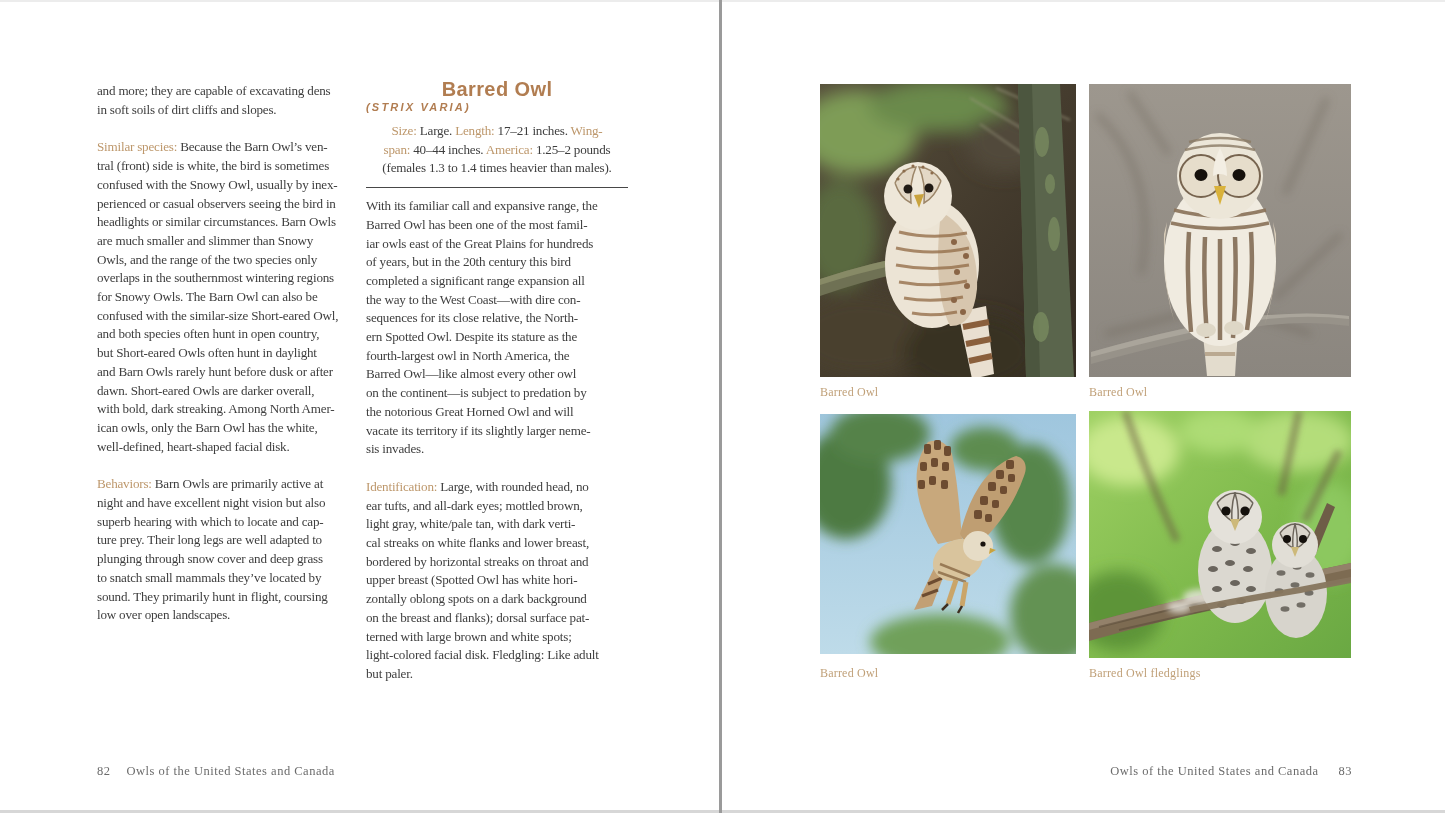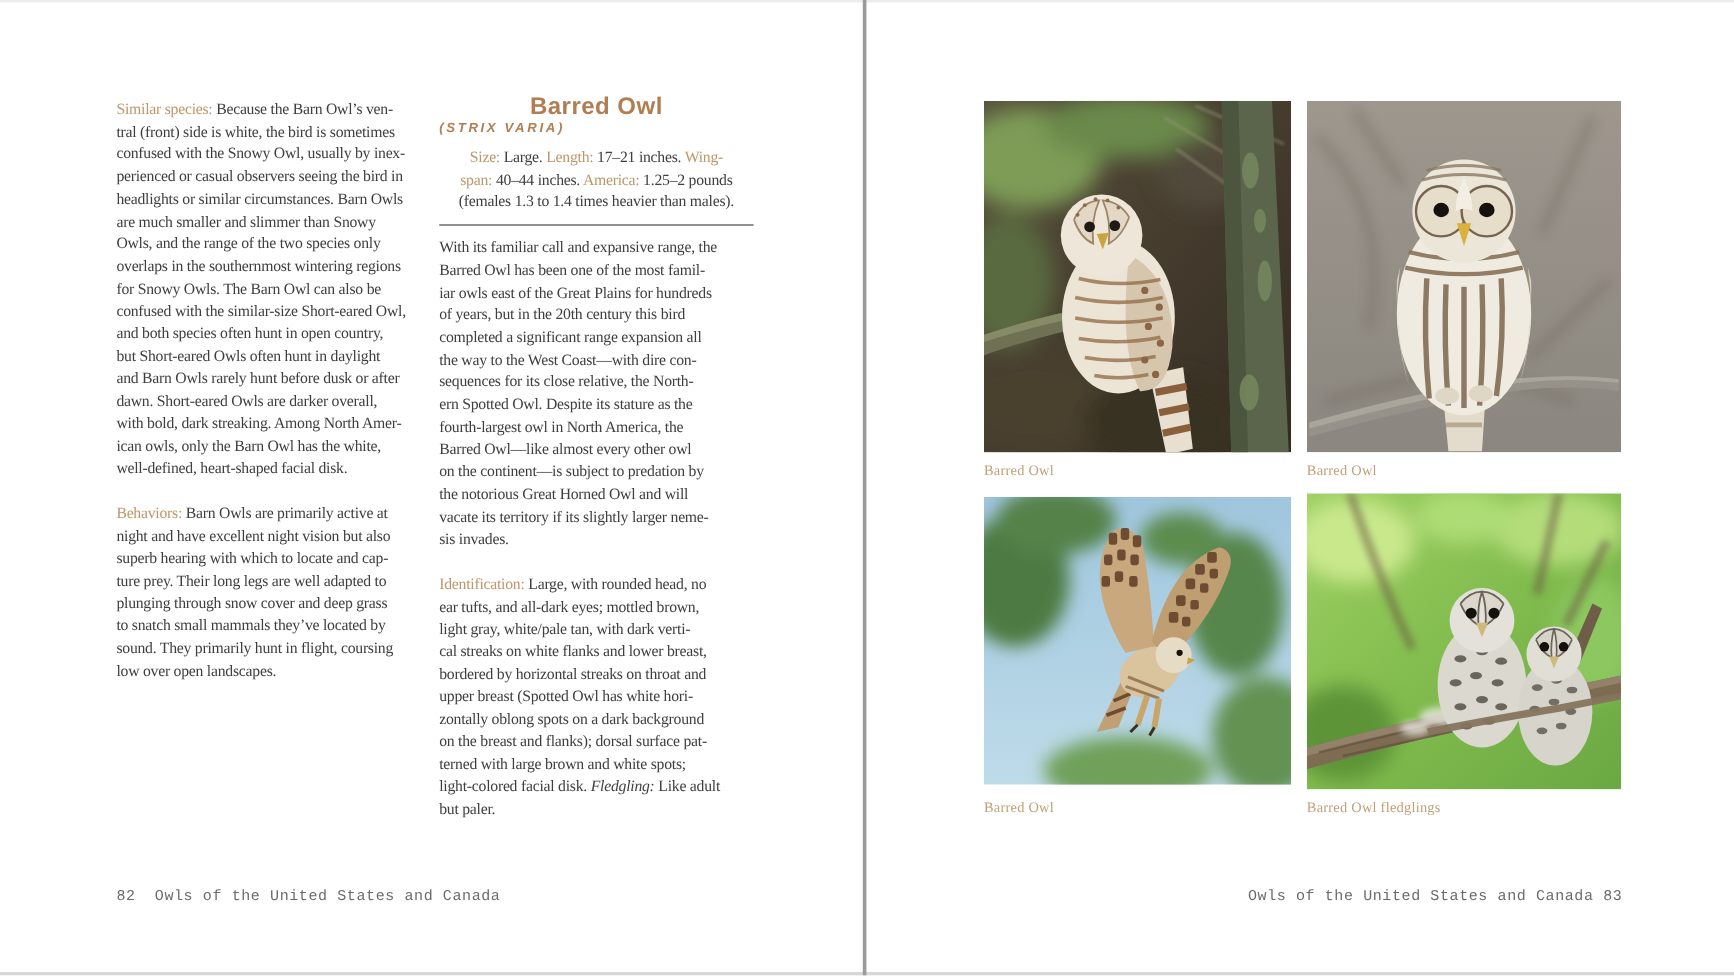--- a/index.html
+++ b/index.html
@@ -10,49 +10,51 @@
   .edge-top{position:absolute;left:0;top:0;width:1445px;height:2px;background:#ececec;}
   .edge-bottom{position:absolute;left:0;top:810px;width:1445px;height:3px;background:#d7d7d7;}
   .gutter{position:absolute;left:719px;top:0;width:3px;height:813px;background:#9a9a9a;}
 
   .textcol{position:absolute;font-size:13.1px;line-height:18.7px;color:#3e3e3e;letter-spacing:-0.2px;}
   .textcol p{white-space:pre;margin:0 0 19px 0;}
   .col1{left:97px;top:82px;width:262px;}
   .col2{left:366px;top:78px;width:262px;}
 
   .seg-label{color:#bd976b;}
-  .seg-i{font-style:italic;}
+  .seg-i{}
   .seg-text{color:#3e3e3e;}
 
   .species-heading{font-family:"Liberation Sans",sans-serif;font-weight:700;font-size:20px;
     line-height:22px;color:#b17d51;text-align:center;margin:0 0 2px 0;letter-spacing:.4px;white-space:normal;}
   .sci-name{font-family:"Liberation Sans",sans-serif;font-weight:700;font-style:italic;font-size:11px;
     line-height:11px;color:#b17d51;text-align:left;letter-spacing:2.2px;margin:0 0 9px 0;white-space:normal;}
   .stats{margin:0 0 0 0 !important;text-align:center;}
   .rule{border:none;border-top:1.6px solid #474747;margin:9px 0 9px 0;width:100%;}
 
   .photo{position:absolute;overflow:hidden;}
   .photo svg{display:block;}
   .caption{position:absolute;font-family:"Liberation Serif",serif;font-size:12px;color:#c0a078;letter-spacing:.2px;}
 
-  .footer{position:absolute;top:740px;font-family:Liberation Mono, monospace;font-size:12.5px;
+  .footer{position:absolute;top:764px;font-family:Liberation Serif, serif;font-size:12.5px;
     color:#6b6b6b;letter-spacing:.5px;}
   .footer-left{left:97px;}
   .footer-right{left:900px;width:452px;text-align:right;}
   .footer .pnum-left{margin-right:16px;}
-  .footer .pnum-right{margin-left:8px;}
+  .footer .pnum-right{margin-left:20px;}
 </style>
 </head>
 <body>
 
 <div class="edge-top"></div>
 <div class="edge-bottom"></div>
 <div class="gutter"></div>
 
 <div class="textcol col1">
+<p>and more; they are capable of excavating dens
+in soft soils of dirt cliffs and slopes.</p>
 <p><span class="seg-label">Similar species:</span><span class="seg-text"> Because the Barn Owl’s ven-
 tral (front) side is white, the bird is sometimes
 confused with the Snowy Owl, usually by inex-
 perienced or casual observers seeing the bird in
 headlights or similar circumstances. Barn Owls
 are much smaller and slimmer than Snowy
 Owls, and the range of the two species only
 overlaps in the southernmost wintering regions
 for Snowy Owls. The Barn Owl can also be
 confused with the similar-size Short-eared Owl,

